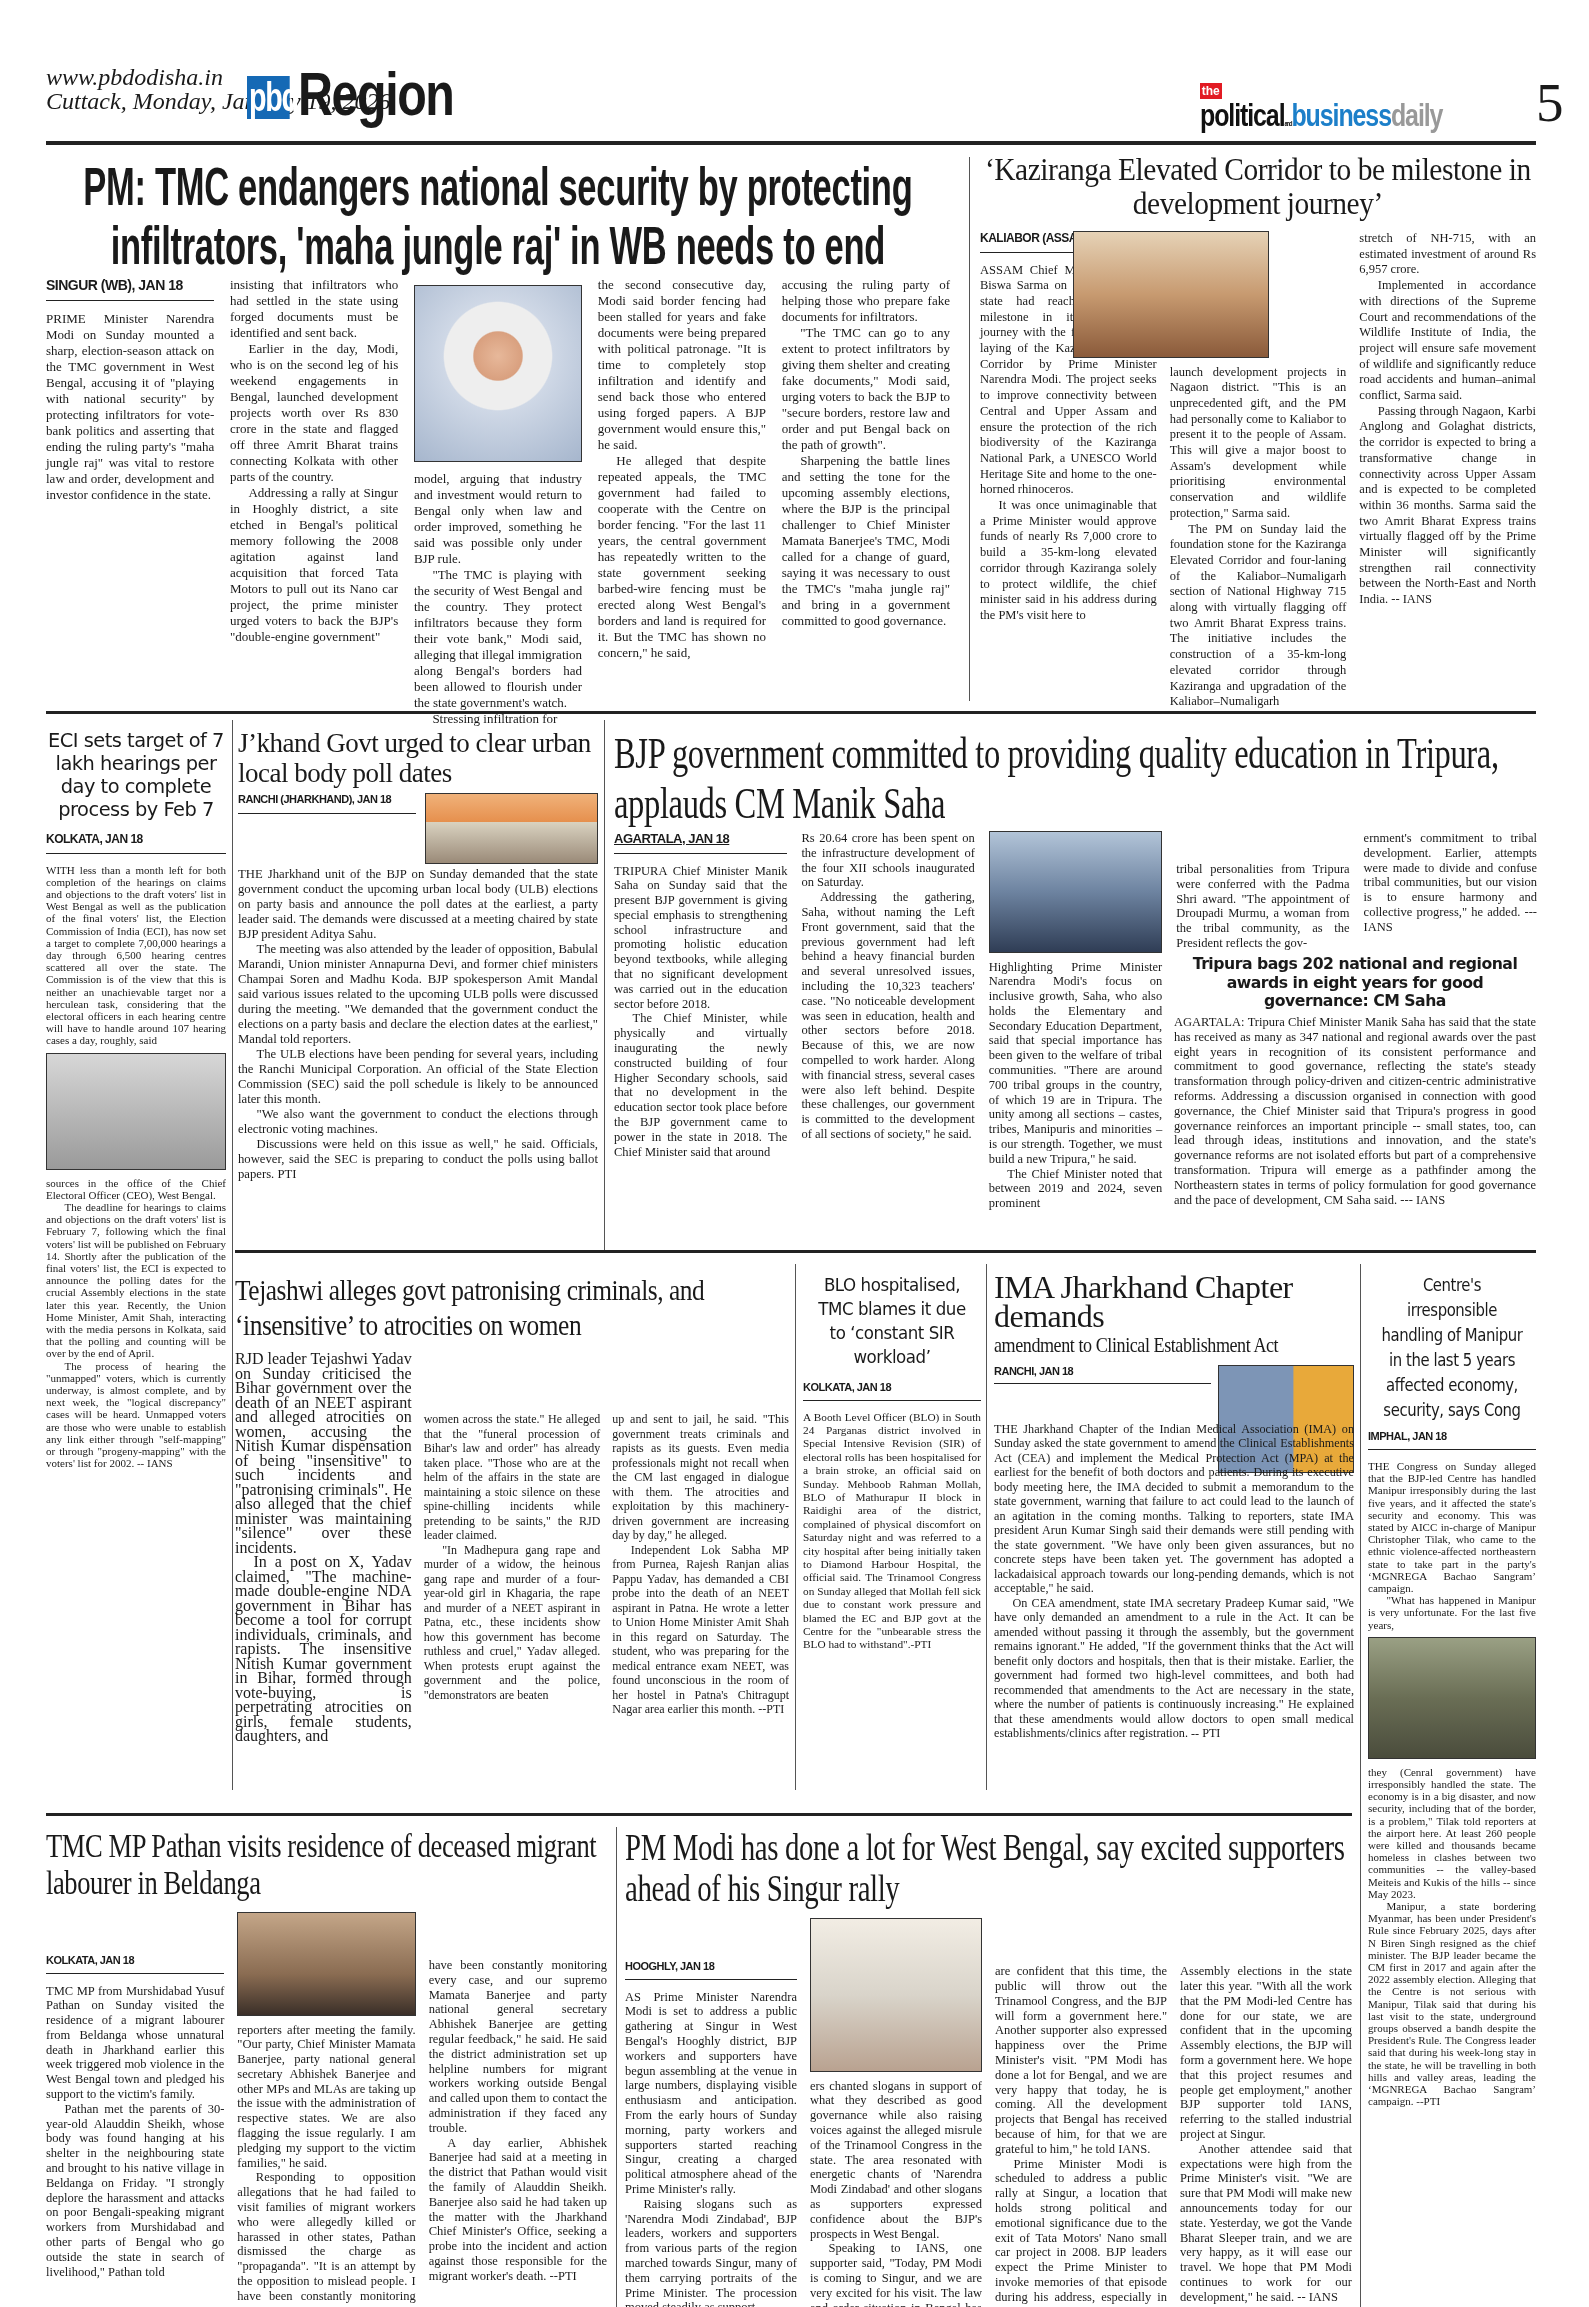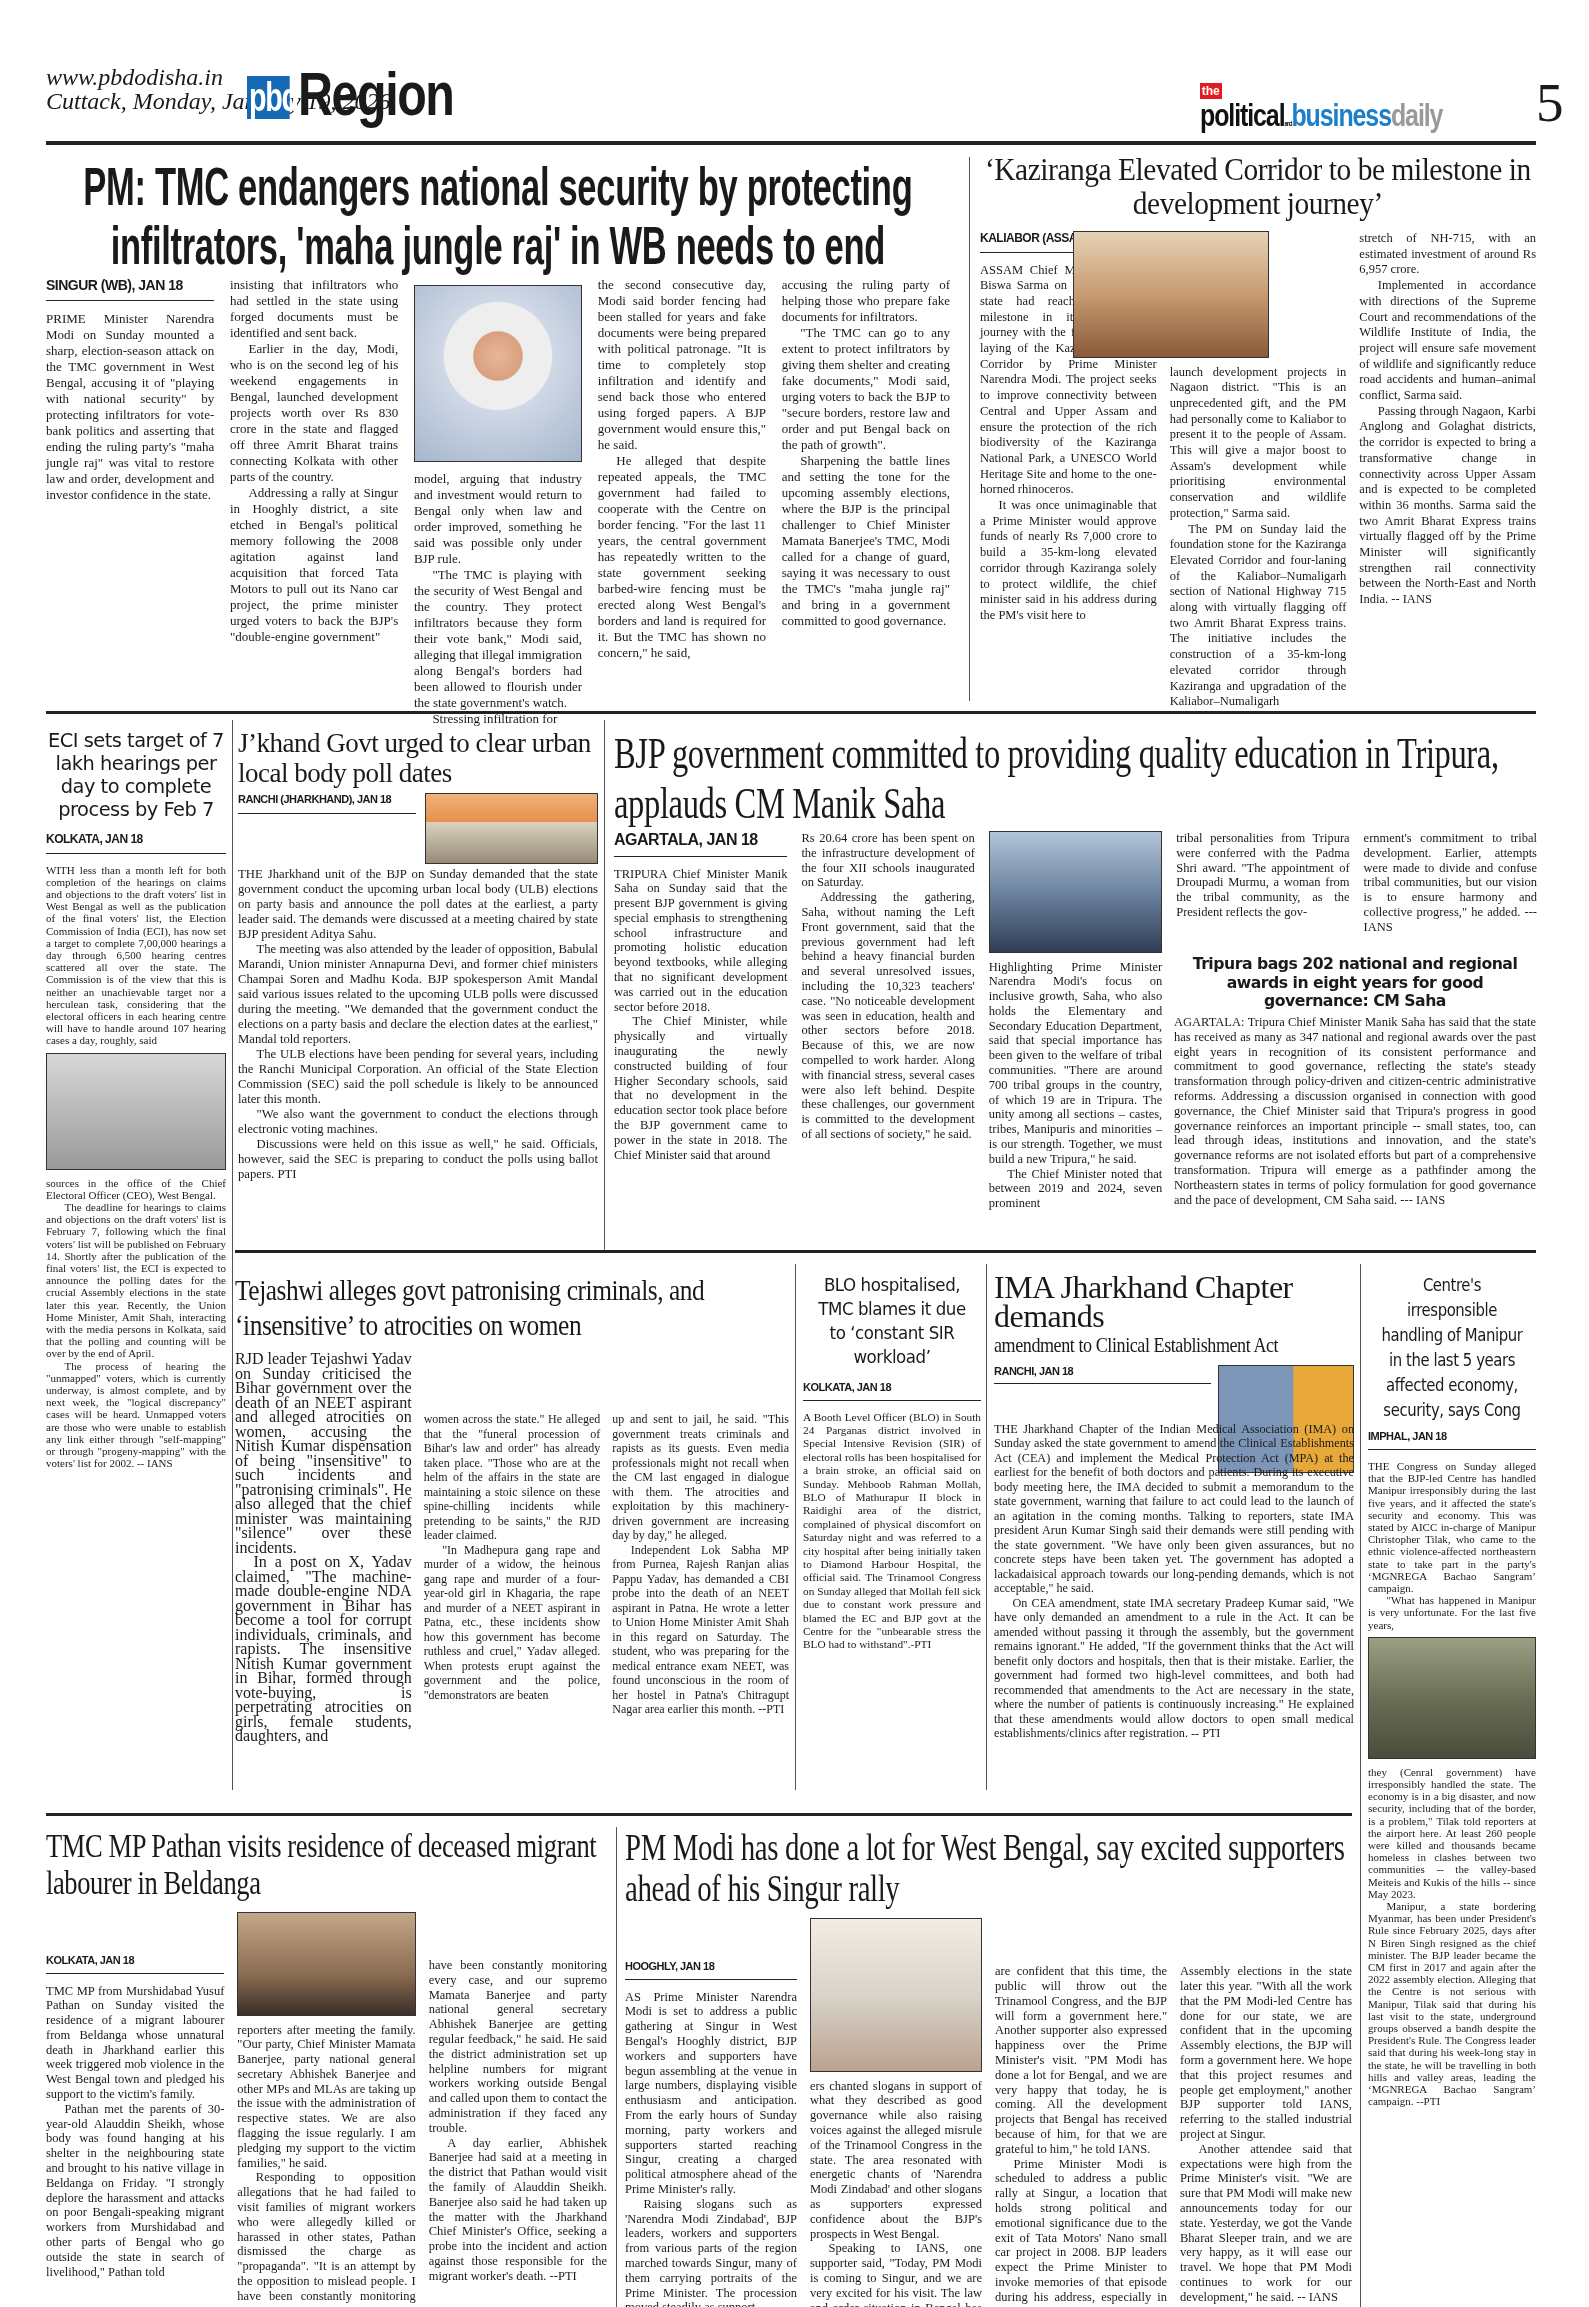--- a/index.html
+++ b/index.html
@@ -150,38 +150,38 @@
     <p>"We also want the government to conduct the elections through electronic voting machines.</p>
     <p>Discussions were held on this issue as well," he said. Officials, however, said the SEC is preparing to conduct the polls using ballot papers. PTI</p>
   </div>
 </div>
 <div class="abs vrule" style="left:604px;top:720px;height:531px;"></div>
 
 <div class="abs hl" style="left:614px;top:729px;width:923px;font-size:44px;line-height:50px;font-weight:normal;transform:scaleX(.74);transform-origin:left top;width:1246px;">BJP government committed to providing quality education in Tripura, applauds CM Manik Saha</div>
 <div class="abs" style="left:614px;top:831px;width:923px;">
   <div class="cols" style="grid-template-columns:repeat(5,1fr);column-gap:14px;">
     <div>
-      <div class="dateline" style="font-size:16px;">AGARTALA, JAN 18</div>
+      <div class="dateline" style="font-size:13px;text-decoration:underline;">AGARTALA, JAN 18</div>
       <div class="body-text" style="font-size:12.5px;line-height:14.8px;">
         <p>TRIPURA Chief Minister Manik Saha on Sunday said that the present BJP government is giving special emphasis to strengthening school infrastructure and promoting holistic education beyond textbooks, while alleging that no significant development was carried out in the education sector before 2018.</p>
         <p>The Chief Minister, while physically and virtually inaugurating the newly constructed building of four Higher Secondary schools, said that no development in the education sector took place before the BJP government came to power in the state in 2018. The Chief Minister said that around</p>
       </div>
     </div>
     <div class="body-text" style="font-size:12.5px;line-height:14.8px;">
       <p style="text-indent:0">Rs 20.64 crore has been spent on the infrastructure development of the four XII schools inaugurated on Saturday.</p>
       <p>Addressing the gathering, Saha, without naming the Left Front government, said that the previous government had left behind a heavy financial burden and several unresolved issues, including the 10,323 teachers' case. "No noticeable development was seen in education, health and other sectors before 2018. Because of this, we are now compelled to work harder. Along with financial stress, several cases were also left behind. Despite these challenges, our government is committed to the development of all sections of society," he said.</p>
     </div>
     <div>
       <div class="photo photo-blue" style="height:120px;margin-bottom:6.5px;"></div>
       <div class="body-text" style="font-size:12.5px;line-height:14.8px;">
         <p>Highlighting Prime Minister Narendra Modi's focus on inclusive growth, Saha, who also holds the Elementary and Secondary Education Department, said that special importance has been given to the welfare of tribal communities. "There are around 700 tribal groups in the country, of which 19 are in Tripura. The unity among all sections – castes, tribes, Manipuris and minorities – is our strength. Together, we must build a new Tripura," he said.</p>
         <p>The Chief Minister noted that between 2019 and 2024, seven prominent</p>
       </div>
     </div>
-    <div class="body-text" style="font-size:12.5px;line-height:14.8px;">
+    <div class="body-text" style="font-size:12.5px;line-height:14.8px;margin-top:31px;">
       <p style="text-indent:0">tribal personalities from Tripura were conferred with the Padma Shri award. "The appointment of Droupadi Murmu, a woman from the tribal community, as the President reflects the gov-</p>
     </div>
     <div class="body-text" style="font-size:12.5px;line-height:14.8px;">
       <p style="text-indent:0">ernment's commitment to tribal development. Earlier, attempts were made to divide and confuse tribal communities, but our vision is to ensure harmony and collective progress," he added. --- IANS</p>
     </div>
   </div>
 </div>
 <div class="abs sub-box" style="left:1174px;top:955px;width:362px;">
   <h3>Tripura bags 202 national and regional awards in eight years for good governance: CM Saha</h3>
   <div class="body-text" style="font-size:12.5px;line-height:14.8px;">

